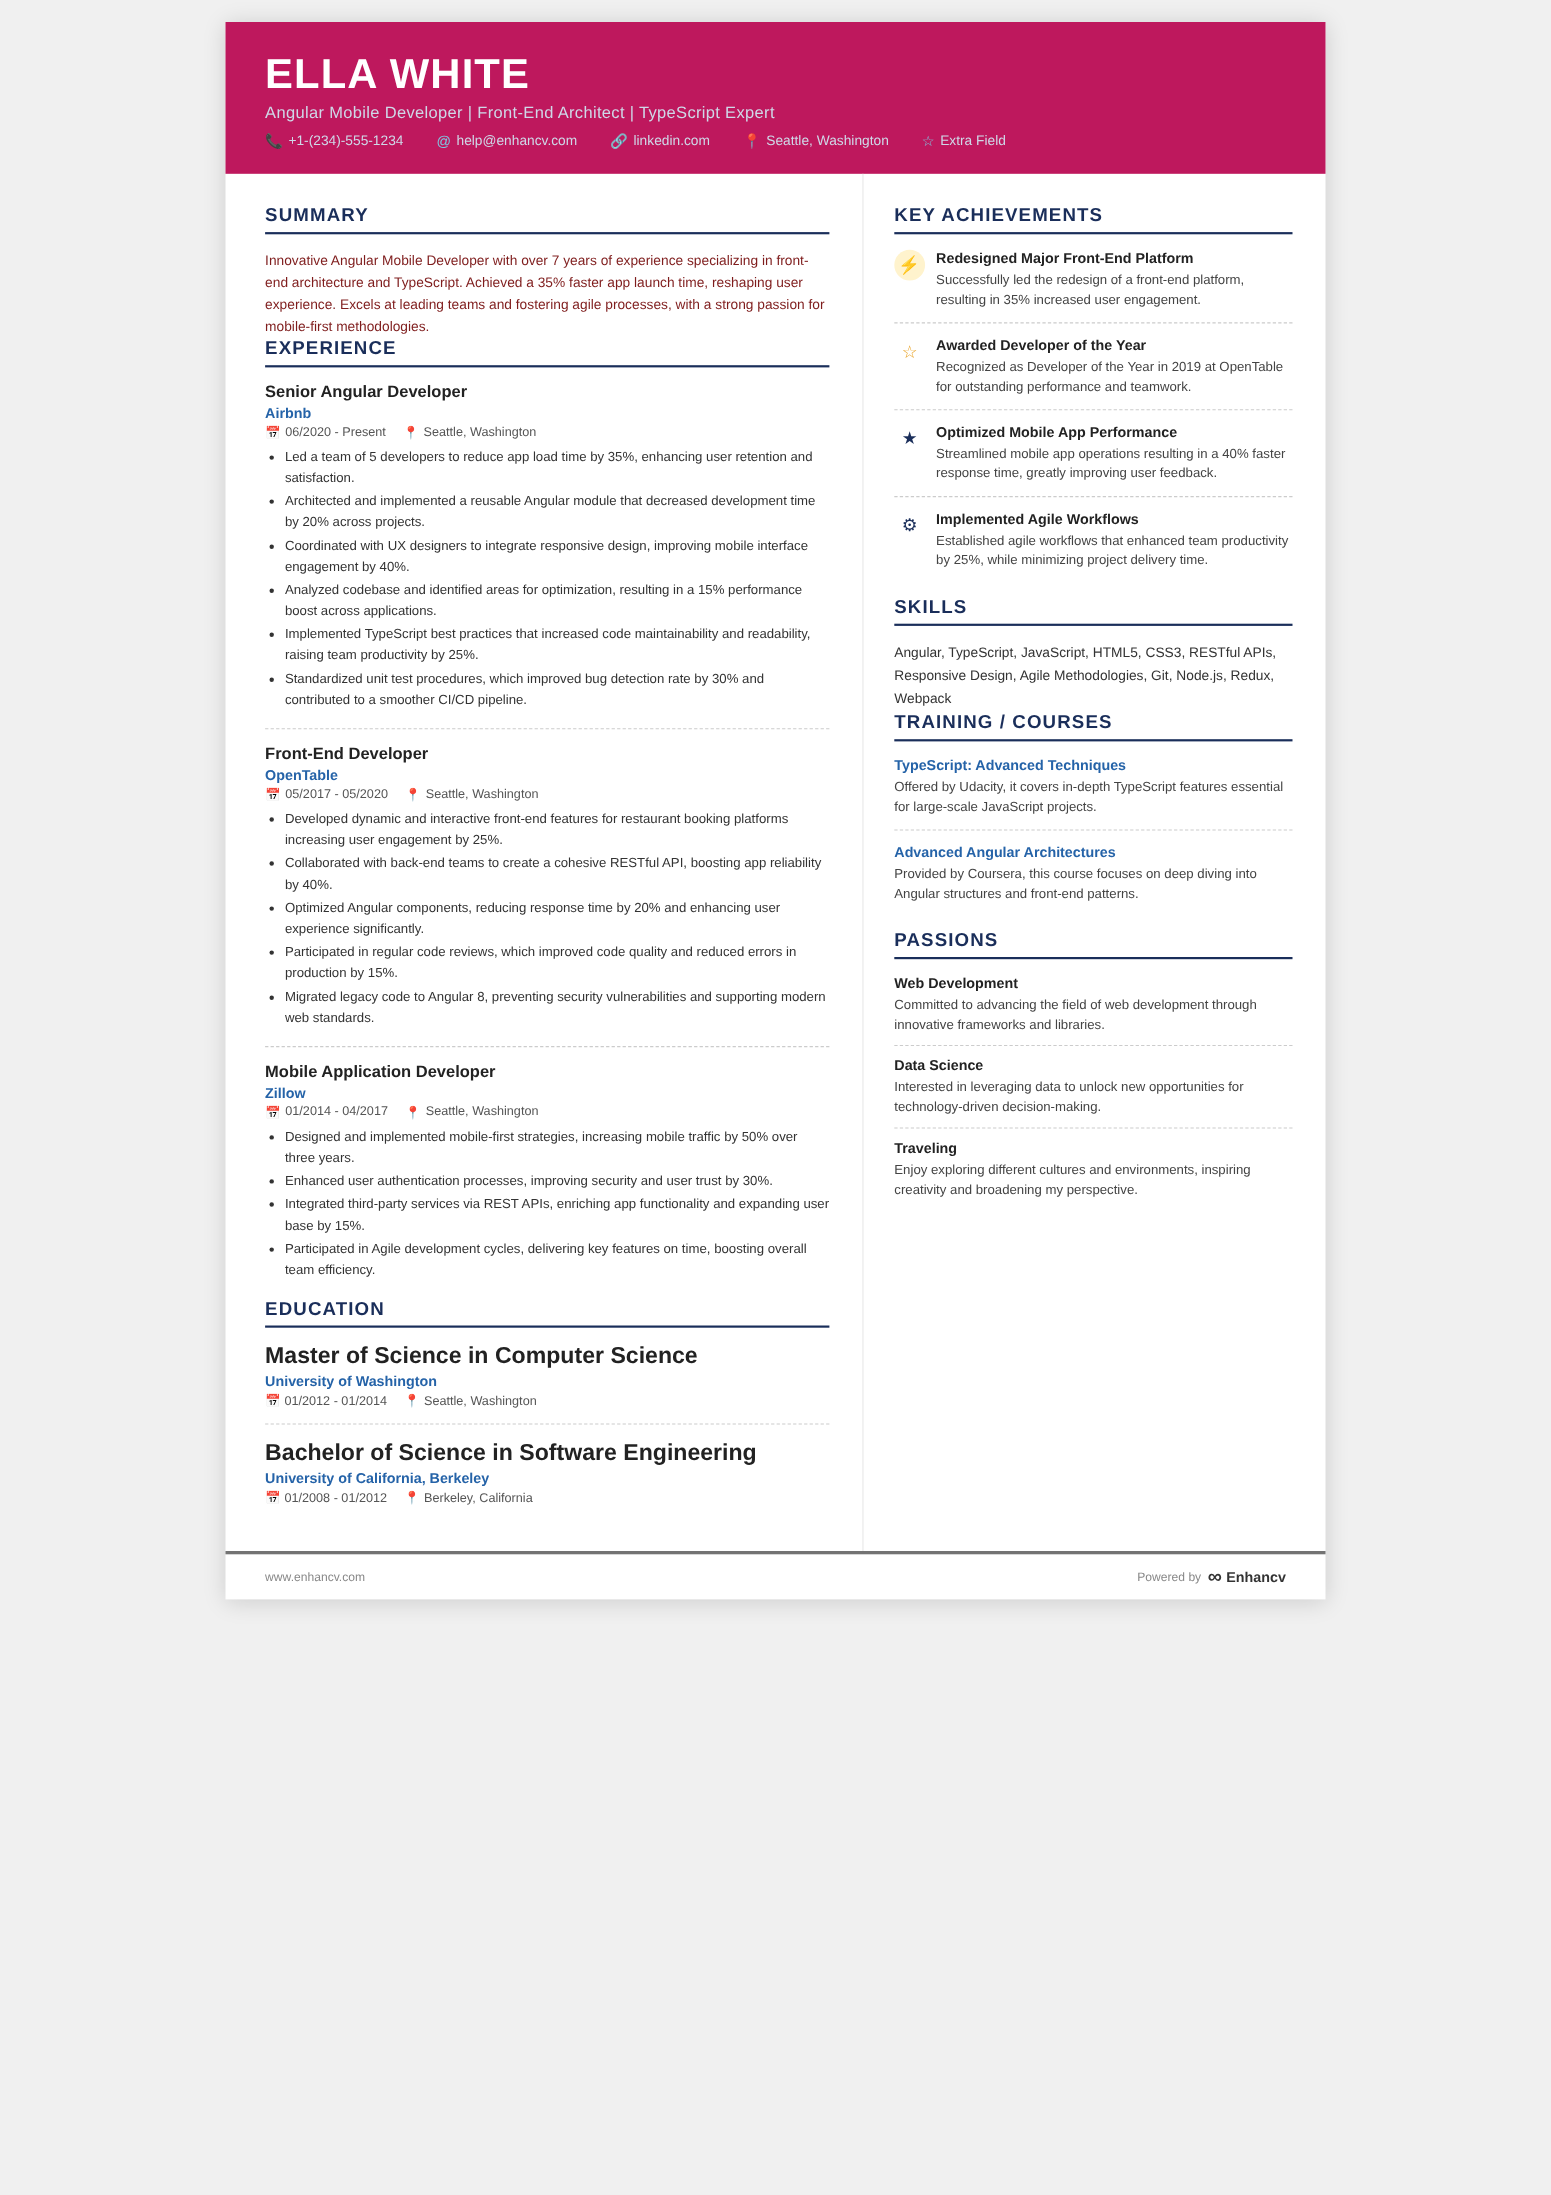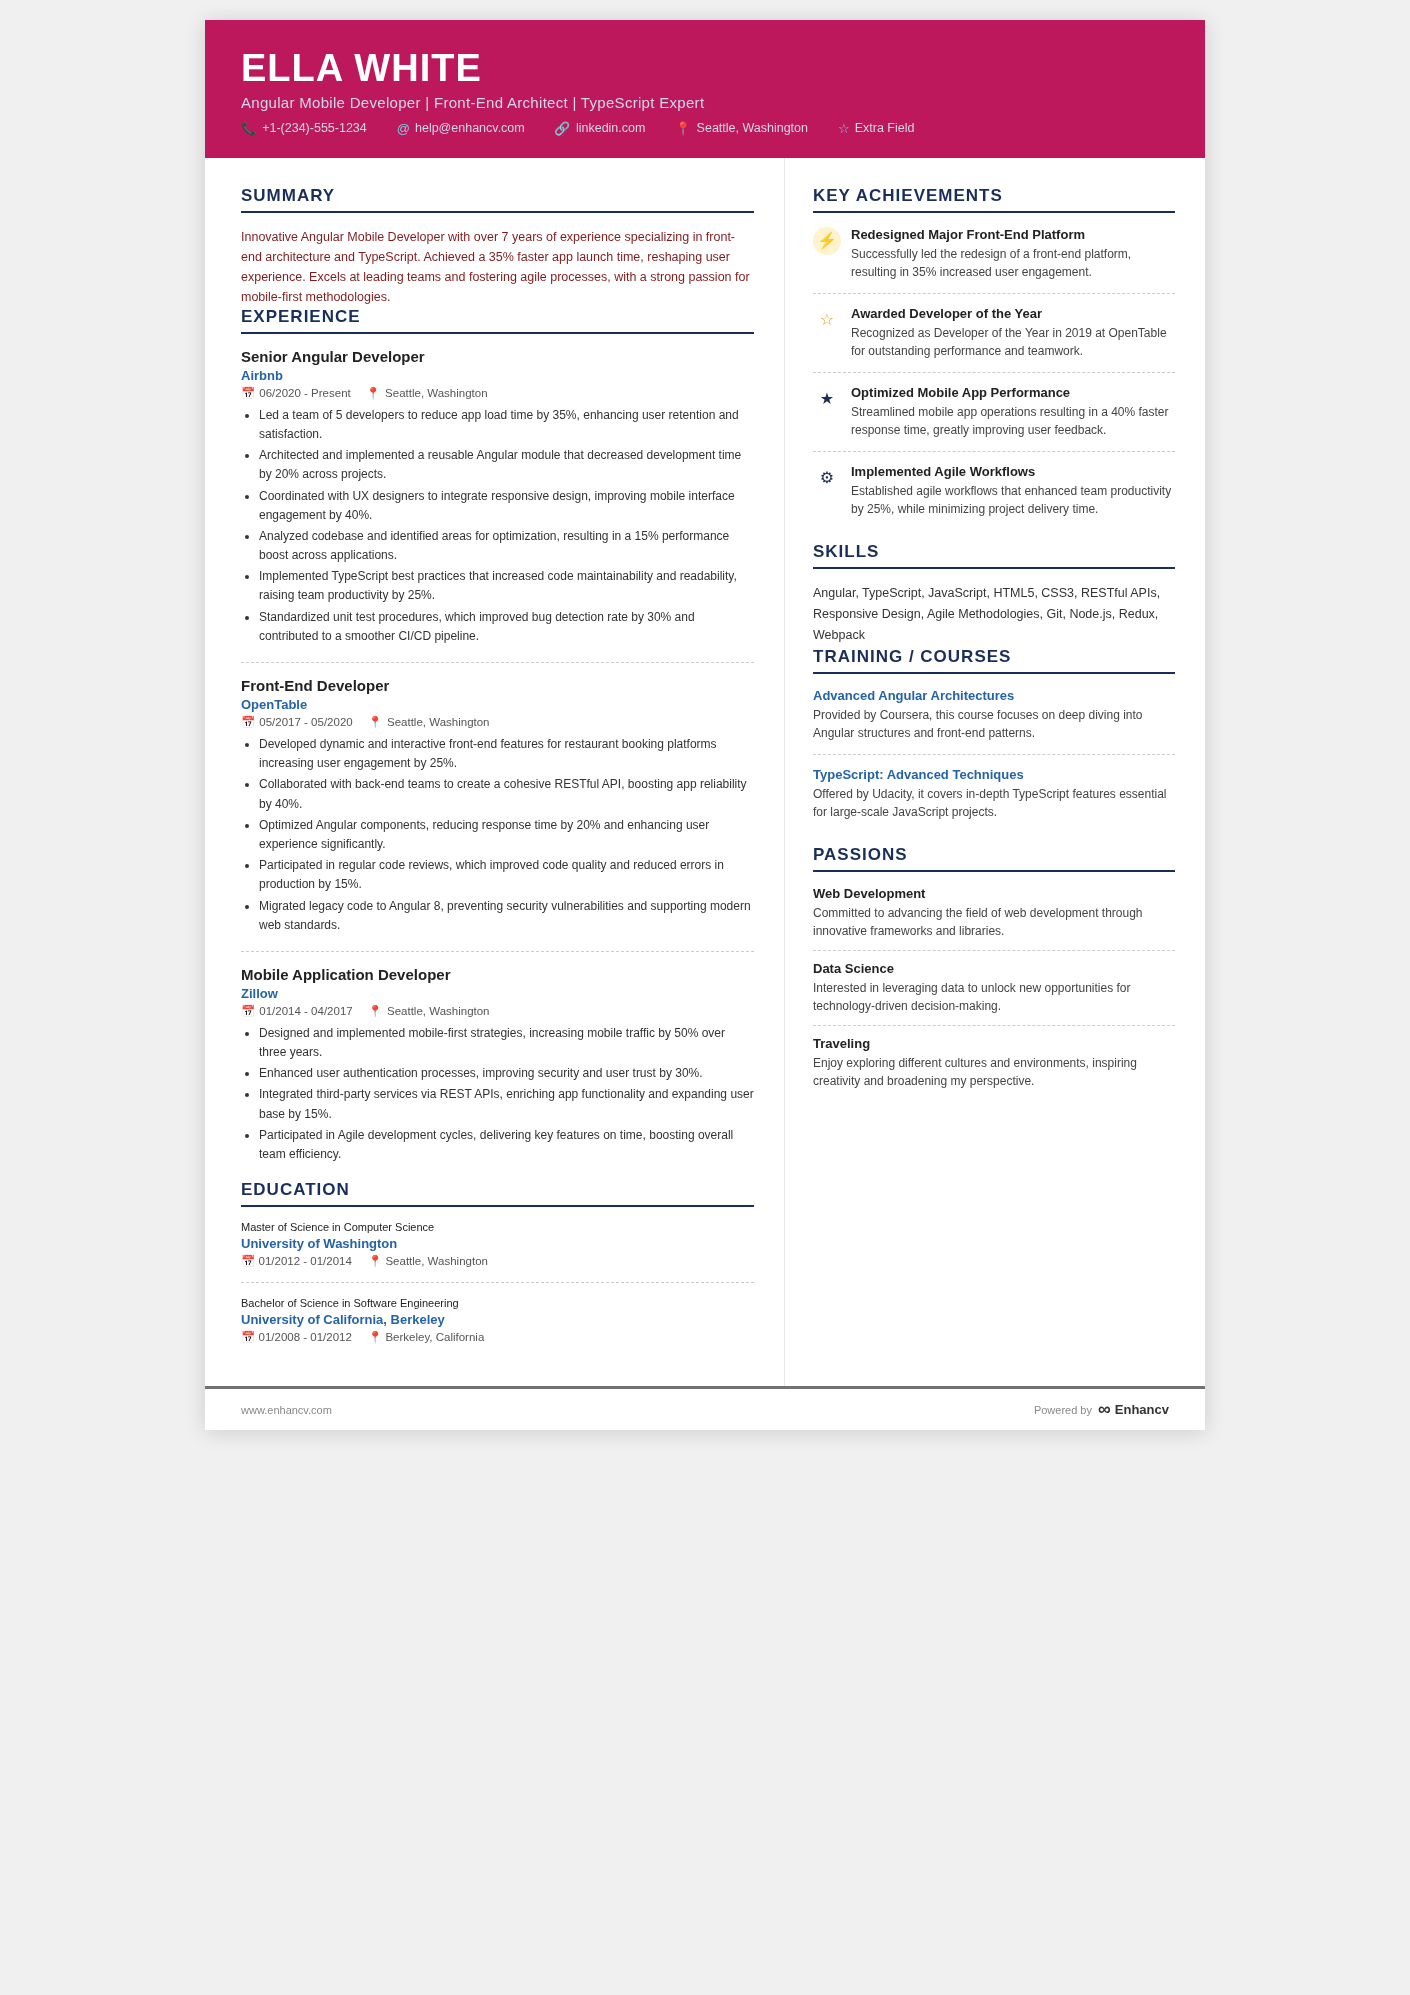--- a/index.html
+++ b/index.html
@@ -131,22 +131,22 @@
     .job-divider {
       border: none;
       border-top: 1px dashed #ccc;
       margin: 14px 0;
     }
     
     .edu-block {
       margin-bottom: 14px;
     }
     .edu-degree {
-      font-size: 11px;
-      font-weight: 400;
+      font-size: 21px;
+      font-weight: 700;
       color: #222;
       margin-bottom: 3px;
     }
     .edu-school {
       font-size: 13px;
       font-weight: 700;
       color: #2563a8;
       margin-bottom: 3px;
     }
     .edu-meta {
@@ -459,27 +459,27 @@
 
       <div>
         <div class="section-title">SKILLS</div>
         <div class="skills-text">Angular, TypeScript, JavaScript, HTML5, CSS3, RESTful APIs, Responsive Design, Agile Methodologies, Git, Node.js, Redux, Webpack</div>
       </div>
 
       <div>
         <div class="section-title">TRAINING / COURSES</div>
 
         <div class="training-item">
+          <div class="training-title">TypeScript: Advanced Techniques</div>
+          <div class="training-desc">Offered by Udacity, it covers in-depth TypeScript features essential for large-scale JavaScript projects.</div>
+        </div>
+
+        <div class="training-item">
           <div class="training-title">Advanced Angular Architectures</div>
           <div class="training-desc">Provided by Coursera, this course focuses on deep diving into Angular structures and front-end patterns.</div>
-        </div>
-
-        <div class="training-item">
-          <div class="training-title">TypeScript: Advanced Techniques</div>
-          <div class="training-desc">Offered by Udacity, it covers in-depth TypeScript features essential for large-scale JavaScript projects.</div>
         </div>
       </div>
 
       <div>
         <div class="section-title">PASSIONS</div>
 
         <div class="passion-item">
           <div class="passion-title">Web Development</div>
           <div class="passion-desc">Committed to advancing the field of web development through innovative frameworks and libraries.</div>
         </div>

